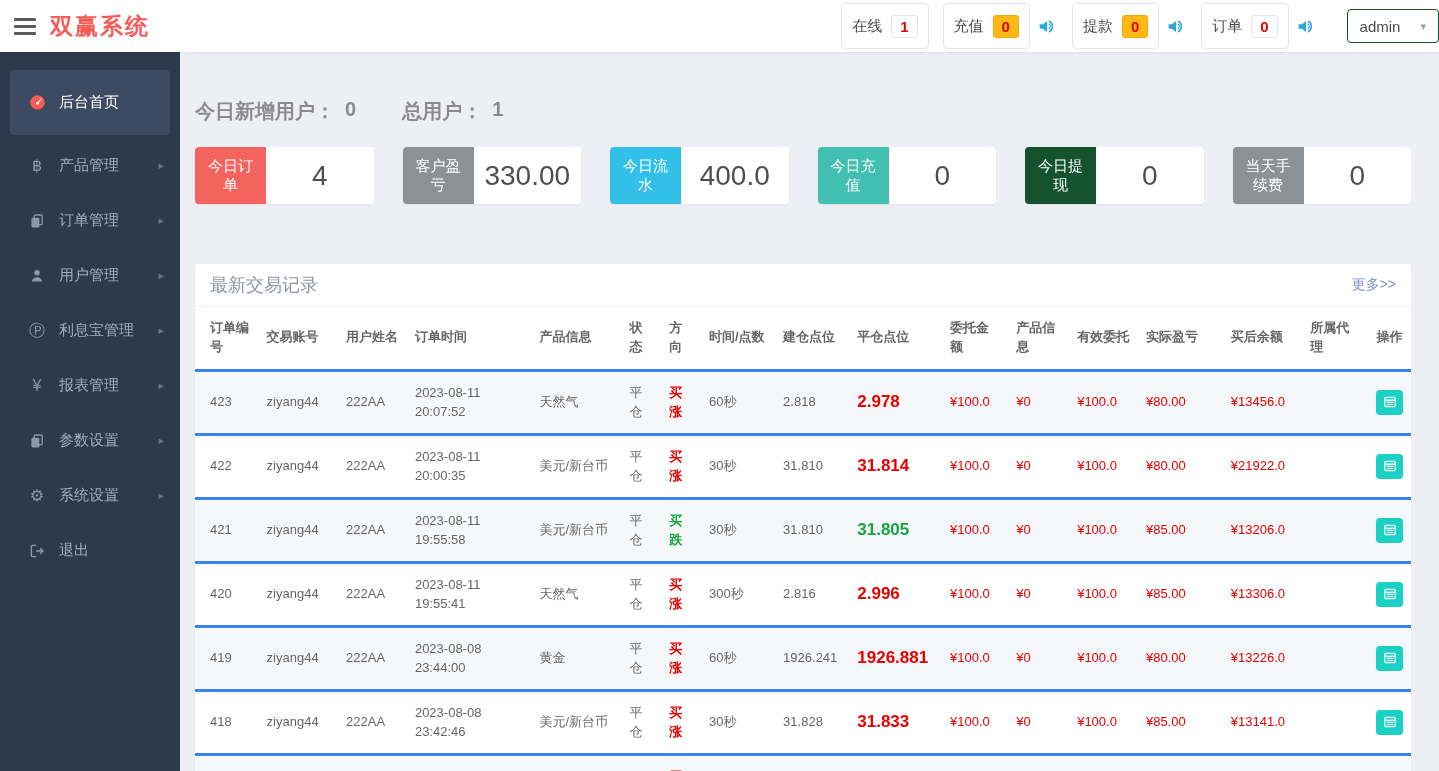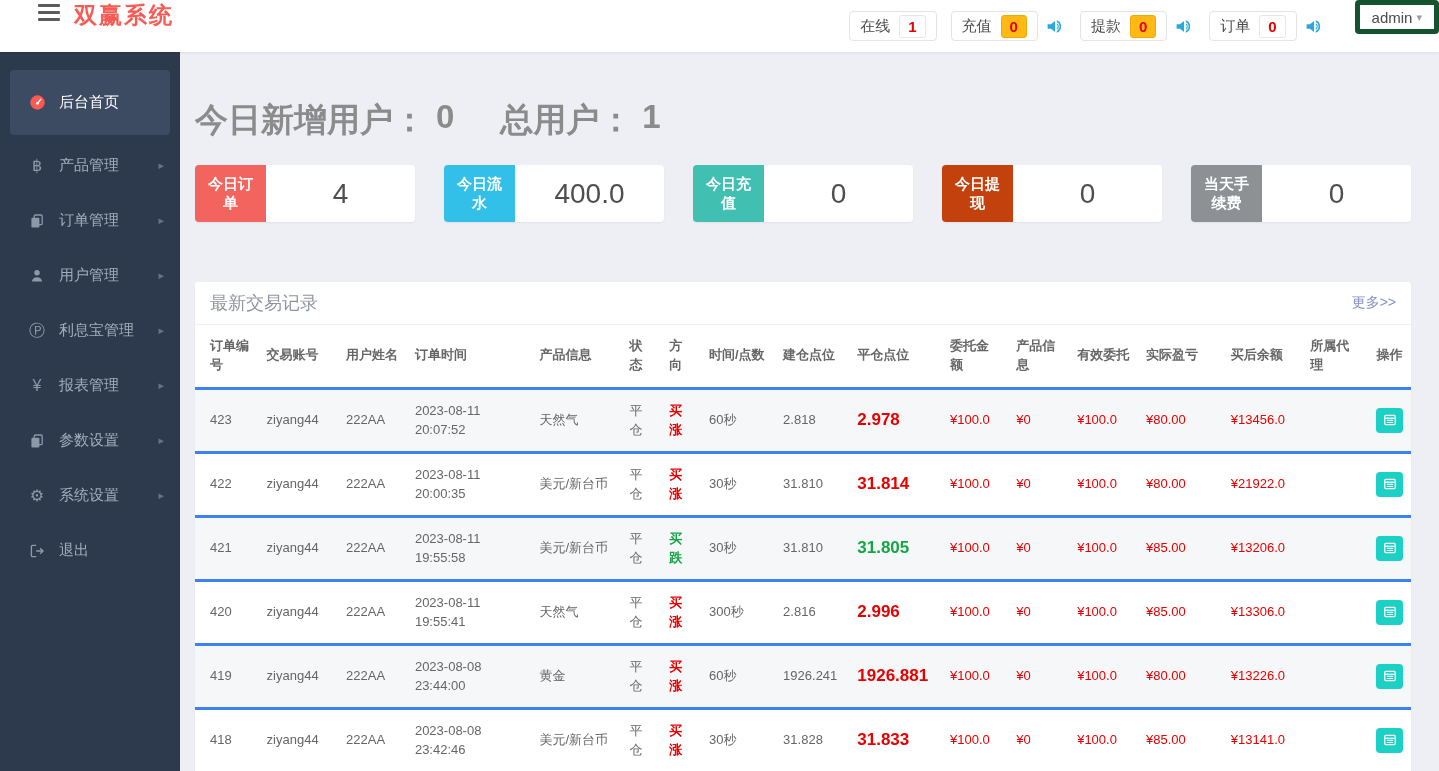--- a/index.html
+++ b/index.html
@@ -6,42 +6,42 @@
   html, body {
     width: 1439px; height: 771px; overflow: hidden;
     background: #edeff4;
     font-family: "Liberation Sans", "DejaVu Sans", sans-serif;
   }
   .app { position: relative; width: 1439px; height: 771px; }
 
   
   .header {
     position: absolute; top: 0; left: 0; right: 0; height: 52px;
-    background: #fff; display: flex; 
-    box-shadow: 0 1px 3px rgba(0,0,0,.07); z-index: 20; padding-left: 24px;
+    background: #fff; display: flex; align-items: center;
+    box-shadow: 0 1px 3px rgba(0,0,0,.07); z-index: 20;
   }
   .burger { margin-left: 14px; width: 22px; cursor: pointer; }
   .burger i { display: block; height: 3px; background: #5c5c5c; margin: 4px 0; border-radius: 1px; }
   .logo { margin-left: 14px; font-size: 23px; font-weight: 700; color: #f75b55; letter-spacing: 2px; }
   .header-right { margin-left: auto; display: flex; align-items: center; margin-right: 16px; }
   .stat-box {
     display: flex; align-items: center; gap: 9px;
     border: 1px solid #e3e4e8; border-radius: 4px;
-    height: 30px; padding: 0 10px; margin-left: 14px;
+    height: 46px; padding: 0 10px; margin-left: 14px;
     font-size: 15px; color: #4a4a4a; background: #fff; cursor: pointer;
   }
   .stat-val {
     color: #e60000; font-weight: 700; font-size: 15px;
     border: 1px solid #e6e6ea; border-radius: 3px; padding: 2px 8px; background: #fff;
   }
   .stat-val.hl { background: #ffb915; border-color: #f0a90c; }
   .speaker { margin-left: 7px; display: flex; align-items: center; cursor: pointer; }
   .user-box {
-    display: flex; align-items: center; gap: 4px;
-    border: 5px solid #14532d; border-radius: 4px; height: 34px; padding: 0 12px;
+    display: flex; align-items: center; gap: 20px;
+    border: 1px solid #14532d; border-radius: 4px; height: 34px; padding: 0 12px;
     margin-left: 14px; font-size: 15px; color: #4a4a4a; cursor: pointer;
   }
   .caret { color: #9aa0a8; font-size: 11px; }
 
   
   .sidebar {
     position: absolute; top: 52px; left: 0; bottom: 0; width: 180px;
     background: #2d3a4d; padding-top: 18px;
   }
   .side-item {
@@ -51,27 +51,27 @@
   .side-item.active {
     height: 65px; margin: 0 10px 3px; border-radius: 4px;
     background: #3c4b61; color: #fff; padding-left: 14px;
   }
   .side-ic { width: 26px; display: flex; justify-content: center; align-items: center; margin-right: 9px; color: #8d98a9; font-size: 16px; line-height: 1; }
   .side-item.active .side-ic { color: #fa5a51; }
   .side-arrow { margin-left: auto; color: #66738a; font-size: 11px; }
 
   
   .main { position: absolute; top: 52px; left: 180px; right: 0; bottom: 0; overflow: hidden; padding: 0 28px 0 15px; }
-  .overview { margin-top: 46px; display: flex; gap: 46px; color: #8b8b8b; font-size: 33px; font-weight: 700; }
+  .overview { margin-top: 46px; display: flex; gap: 46px; color: #8b8b8b; font-size: 20px; font-weight: 700; }
   .ov-item { display: flex; gap: 10px; }
 
   .cards { display: flex; gap: 29px; margin-top: 22px; }
   .card { flex: 1; display: flex; height: 57px; border-radius: 4px; box-shadow: 0 1px 2px rgba(27,31,35,.06); }
   .card-label {
-    width: 71px; flex: 0 0 71px; color: #fff; font-size: 15px; font-weight: 700;
+    width: 71px; flex: 0 0 71px; color: #fff; font-size: 15px; font-weight: 400;
     display: flex; align-items: center; justify-content: center; text-align: center;
     line-height: 1.25; border-radius: 4px 0 0 4px; padding: 0 7px;
   }
   .card-value {
     flex: 1; background: #fff; border-radius: 0 4px 4px 0;
     display: flex; align-items: center; justify-content: center;
     font-size: 28px; color: #4e4e4e; font-weight: 400;
   }
 
   
@@ -236,29 +236,33 @@
         <span>1</span>
       </div>
     </div>
 
     <div class="cards">
         <div class="card">
           <div class="card-label" style="background: rgb(244, 100, 95);">今日订单</div>
           <div class="card-value">4</div>
         </div>
         <div class="card">
+          <div class="card-label" style="background: rgb(141, 145, 148);">客户盈亏</div>
+          <div class="card-value">330.00</div>
+        </div>
+        <div class="card">
           <div class="card-label" style="background: rgb(50, 192, 232);">今日流水</div>
           <div class="card-value">400.0</div>
         </div>
         <div class="card">
           <div class="card-label" style="background: rgb(65, 192, 177);">今日充值</div>
           <div class="card-value">0</div>
         </div>
         <div class="card">
-          <div class="card-label" style="background: #c2410c; padding-left: 7px;">今日提现</div>
+          <div class="card-label" style="background: #14532d; padding-left: 7px;">今日提现</div>
           <div class="card-value">0</div>
         </div>
         <div class="card">
           <div class="card-label" style="background: rgb(141, 145, 148);">当天手续费</div>
           <div class="card-value">0</div>
         </div>
       </div>
 
     <div class="panel">
       <div class="panel-head">

